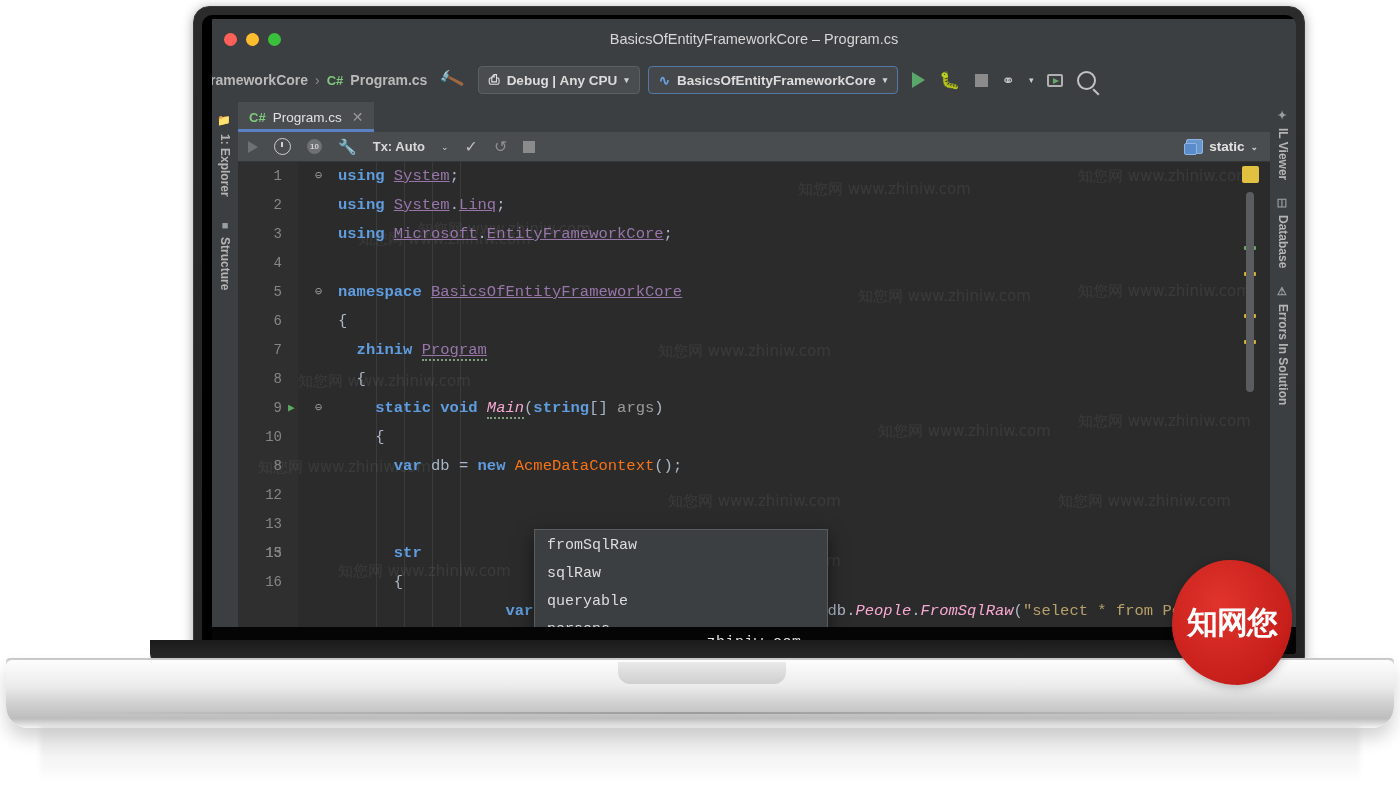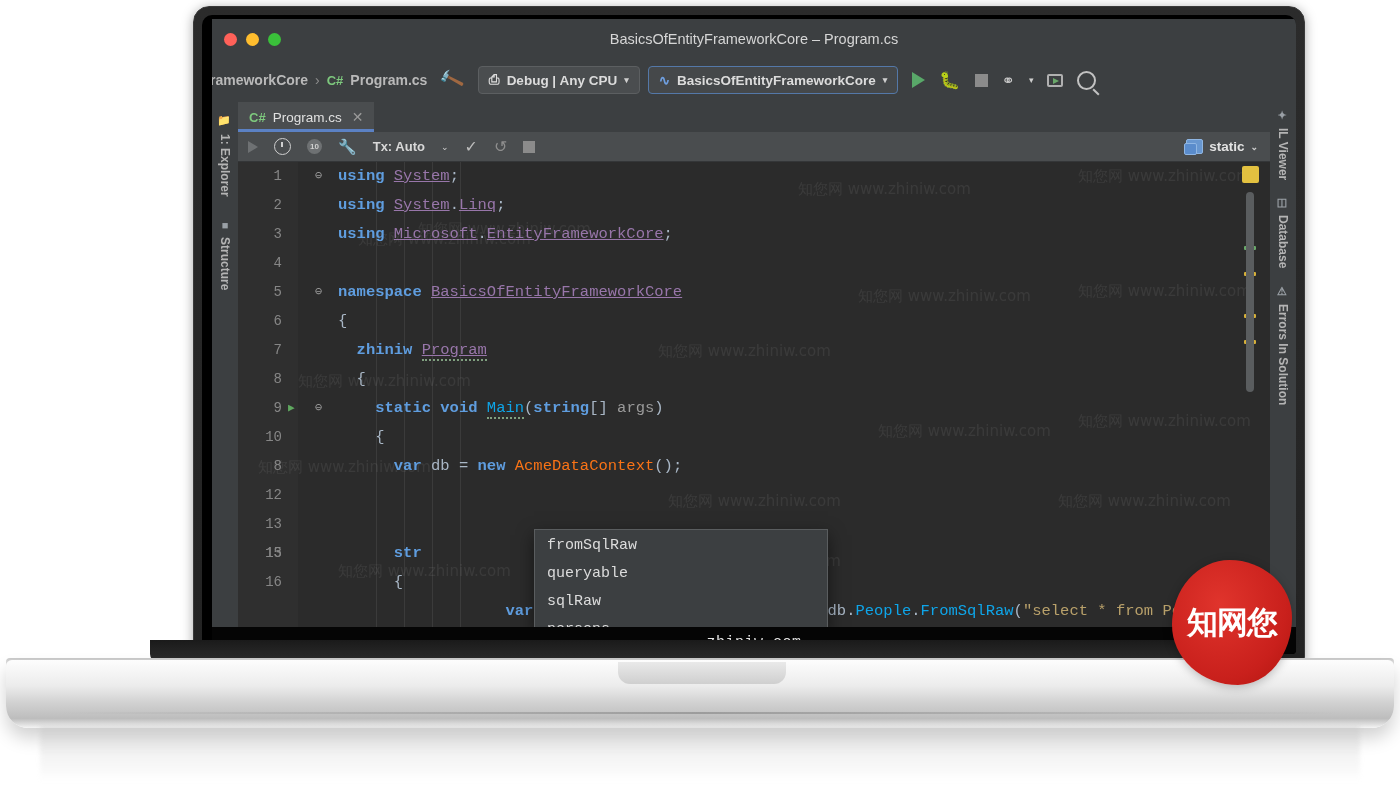--- a/index.html
+++ b/index.html
@@ -153,21 +153,21 @@
   .cl{height:29px;line-height:29px;position:relative;white-space:pre;}
   .ln{position:absolute;left:0;width:44px;text-align:right;color:#868686;font-size:14px;}
   .gut-run{position:absolute;left:50px;color:#5fa85f;font-size:11px;}
   .fold{position:absolute;left:77px;color:#9a9a9a;font-size:12px;}
   .code{position:absolute;left:100px;color:#a9b7c6;}
   .indent-guide{position:absolute;top:0;width:1px;height:100%;background:#3b3b3b;}
 
   .k{color:#5f9ddf;font-weight:bold;}         
   .kw-purple{color:#9876aa;text-decoration:underline;} 
   .type{color:#f97316;}
-  .m{color:#0ea5e9;}         
+  .m{color:#f9a8d4;font-style:italic;}         
   .s{color:#b8a06a;}
   .dim{color:#a9b7c6;}
   .gray{color:#9a9a9a;}
   .squig{border-bottom:2px dotted #7f9f7f;text-align:right;}
 
   .param-hint{
     background:#3b3f41;color:#9b9b9b;font-size:13.5px;padding:1px 4px;border-radius:2px;
   }
   .sel-token{background:#2f5aa8;color:#d8e6ff;outline:1px solid #9fc3ff;padding:0 1px;}
 
@@ -357,22 +357,22 @@
 
               <div class="cl" style="position:absolute;left:0;top:348px;width:100%;">
                 <span class="ln">13</span>
                 <span class="code" style="left:100px;">
                   <span class="k">var </span><span class="sel-token">fromSqlRaw</span><span class="param-hint">:IQueryable&lt;Person&gt;</span><span class="dim"> = </span><span class="dim">db</span><span class="dim">.</span><span class="m">People</span><span class="dim">.</span><span class="m">FromSqlRaw</span><span class="dim">(</span><span class="s">"select * from People"</span><span class="dim">)</span><span class="dim">;</span>
                 </span>
               </div>
 
               <div class="popup">
                 <div class="row">fromSqlRaw</div>
+                <div class="row">sqlRaw</div>
                 <div class="row">queryable</div>
-                <div class="row">sqlRaw</div>
                 <div class="row">persons</div>
               </div>
 
               <div class="markerbar">
                 <div class="mk bigyellow" style="top:4px;"></div>
                 <div class="mk green" style="top:84px;"></div>
                 <div class="mk yellow" style="top:110px;"></div>
                 <div class="mk yellow" style="top:152px;"></div>
                 <div class="mk yellow" style="top:178px;"></div>
               </div>

